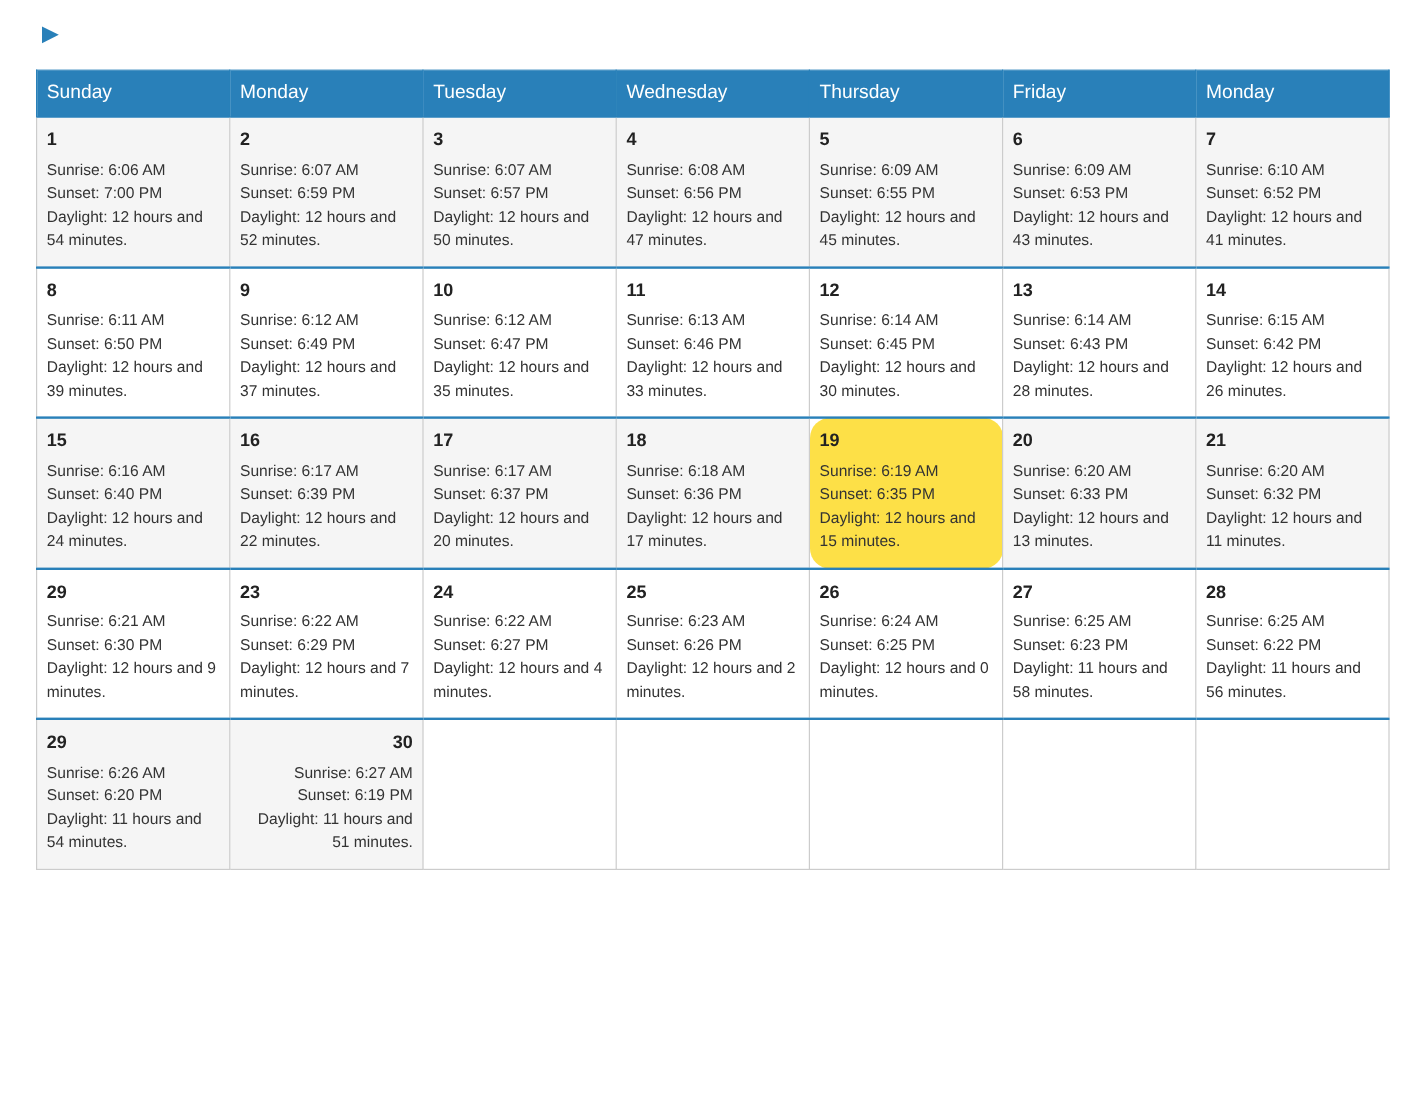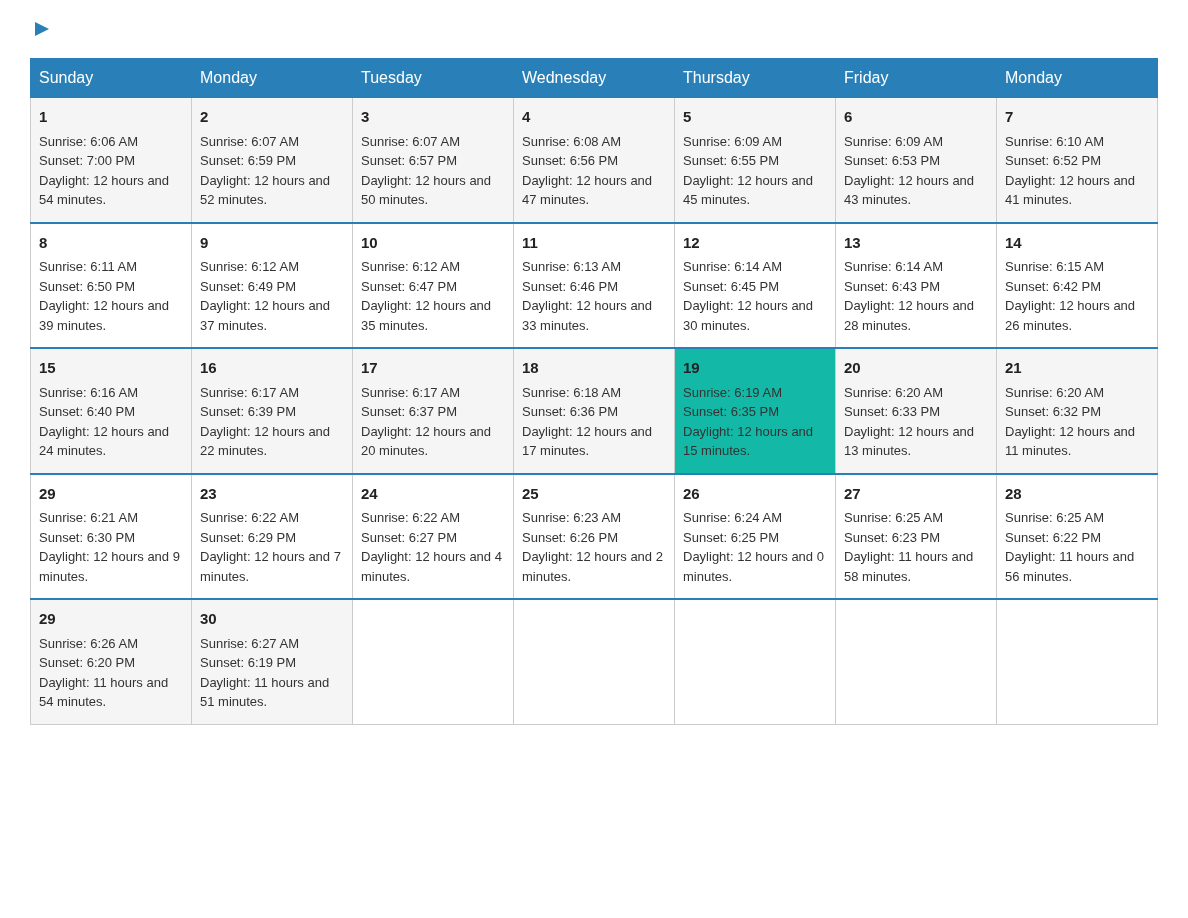--- a/index.html
+++ b/index.html
@@ -138,36 +138,36 @@
         <td style="background: rgb(255, 255, 255);"><span class="day-num">11</span><span>Sunrise: 6:13 AM<br>Sunset: 6:46 PM<br>Daylight: 12 hours and 33 minutes.</span></td>
         <td style="background: rgb(255, 255, 255); border-radius: 11px;"><span class="day-num">12</span><span>Sunrise: 6:14 AM<br>Sunset: 6:45 PM<br>Daylight: 12 hours and 30 minutes.</span></td>
         <td style="background: rgb(255, 255, 255);"><span class="day-num">13</span><span>Sunrise: 6:14 AM<br>Sunset: 6:43 PM<br>Daylight: 12 hours and 28 minutes.</span></td>
         <td style="background: rgb(255, 255, 255);"><span class="day-num">14</span><span>Sunrise: 6:15 AM<br>Sunset: 6:42 PM<br>Daylight: 12 hours and 26 minutes.</span></td>
       </tr>
       <tr class="row-divider">
         <td style="background: rgb(245, 245, 245);"><span class="day-num">15</span><span>Sunrise: 6:16 AM<br>Sunset: 6:40 PM<br>Daylight: 12 hours and 24 minutes.</span></td>
         <td style="background: rgb(245, 245, 245);"><span class="day-num">16</span><span>Sunrise: 6:17 AM<br>Sunset: 6:39 PM<br>Daylight: 12 hours and 22 minutes.</span></td>
         <td style="background: rgb(245, 245, 245);"><span class="day-num">17</span><span>Sunrise: 6:17 AM<br>Sunset: 6:37 PM<br>Daylight: 12 hours and 20 minutes.</span></td>
         <td style="background: rgb(245, 245, 245);"><span class="day-num">18</span><span>Sunrise: 6:18 AM<br>Sunset: 6:36 PM<br>Daylight: 12 hours and 17 minutes.</span></td>
-        <td style="background: #14b8a6;"><span class="day-num">19</span><span>Sunrise: 6:19 AM<br>Sunset: 6:35 PM<br>Daylight: 12 hours and 15 minutes.</span></td>
+        <td style="background: #fde047; border-radius: 17px;"><span class="day-num">19</span><span>Sunrise: 6:19 AM<br>Sunset: 6:35 PM<br>Daylight: 12 hours and 15 minutes.</span></td>
         <td style="background: rgb(245, 245, 245);"><span class="day-num">20</span><span>Sunrise: 6:20 AM<br>Sunset: 6:33 PM<br>Daylight: 12 hours and 13 minutes.</span></td>
         <td style="background: rgb(245, 245, 245);"><span class="day-num">21</span><span>Sunrise: 6:20 AM<br>Sunset: 6:32 PM<br>Daylight: 12 hours and 11 minutes.</span></td>
       </tr>
       <tr class="row-divider">
         <td style="background: rgb(255, 255, 255);"><span class="day-num">29</span><span>Sunrise: 6:21 AM<br>Sunset: 6:30 PM<br>Daylight: 12 hours and 9 minutes.</span></td>
         <td style="background: rgb(255, 255, 255);"><span class="day-num">23</span><span>Sunrise: 6:22 AM<br>Sunset: 6:29 PM<br>Daylight: 12 hours and 7 minutes.</span></td>
         <td style="background: rgb(255, 255, 255);"><span class="day-num">24</span><span>Sunrise: 6:22 AM<br>Sunset: 6:27 PM<br>Daylight: 12 hours and 4 minutes.</span></td>
         <td style="background: rgb(255, 255, 255);"><span class="day-num">25</span><span>Sunrise: 6:23 AM<br>Sunset: 6:26 PM<br>Daylight: 12 hours and 2 minutes.</span></td>
         <td style="background: rgb(255, 255, 255); margin-left: 13px;"><span class="day-num">26</span><span>Sunrise: 6:24 AM<br>Sunset: 6:25 PM<br>Daylight: 12 hours and 0 minutes.</span></td>
         <td style="background: rgb(255, 255, 255);"><span class="day-num">27</span><span>Sunrise: 6:25 AM<br>Sunset: 6:23 PM<br>Daylight: 11 hours and 58 minutes.</span></td>
         <td style="background: rgb(255, 255, 255);"><span class="day-num">28</span><span>Sunrise: 6:25 AM<br>Sunset: 6:22 PM<br>Daylight: 11 hours and 56 minutes.</span></td>
       </tr>
       <tr class="row-divider">
         <td style="background: rgb(245, 245, 245);"><span class="day-num">29</span><span>Sunrise: 6:26 AM<br>Sunset: 6:20 PM<br>Daylight: 11 hours and 54 minutes.</span></td>
-        <td style="background: rgb(245, 245, 245);"><span class="day-num">30</span><span>Sunrise: 6:27 AM<br>Sunset: 6:19 PM<br>Daylight: 11 hours and 51 minutes.</span></td>
+        <td style="background: rgb(245, 245, 245); text-align: right;"><span class="day-num">30</span><span>Sunrise: 6:27 AM<br>Sunset: 6:19 PM<br>Daylight: 11 hours and 51 minutes.</span></td>
         <td class="empty-cell"></td>
         <td class="empty-cell"></td>
         <td class="empty-cell"></td>
         <td class="empty-cell"></td>
         <td class="empty-cell"></td>
       </tr>
     </tbody>
 </table>
 
 </body></html>

